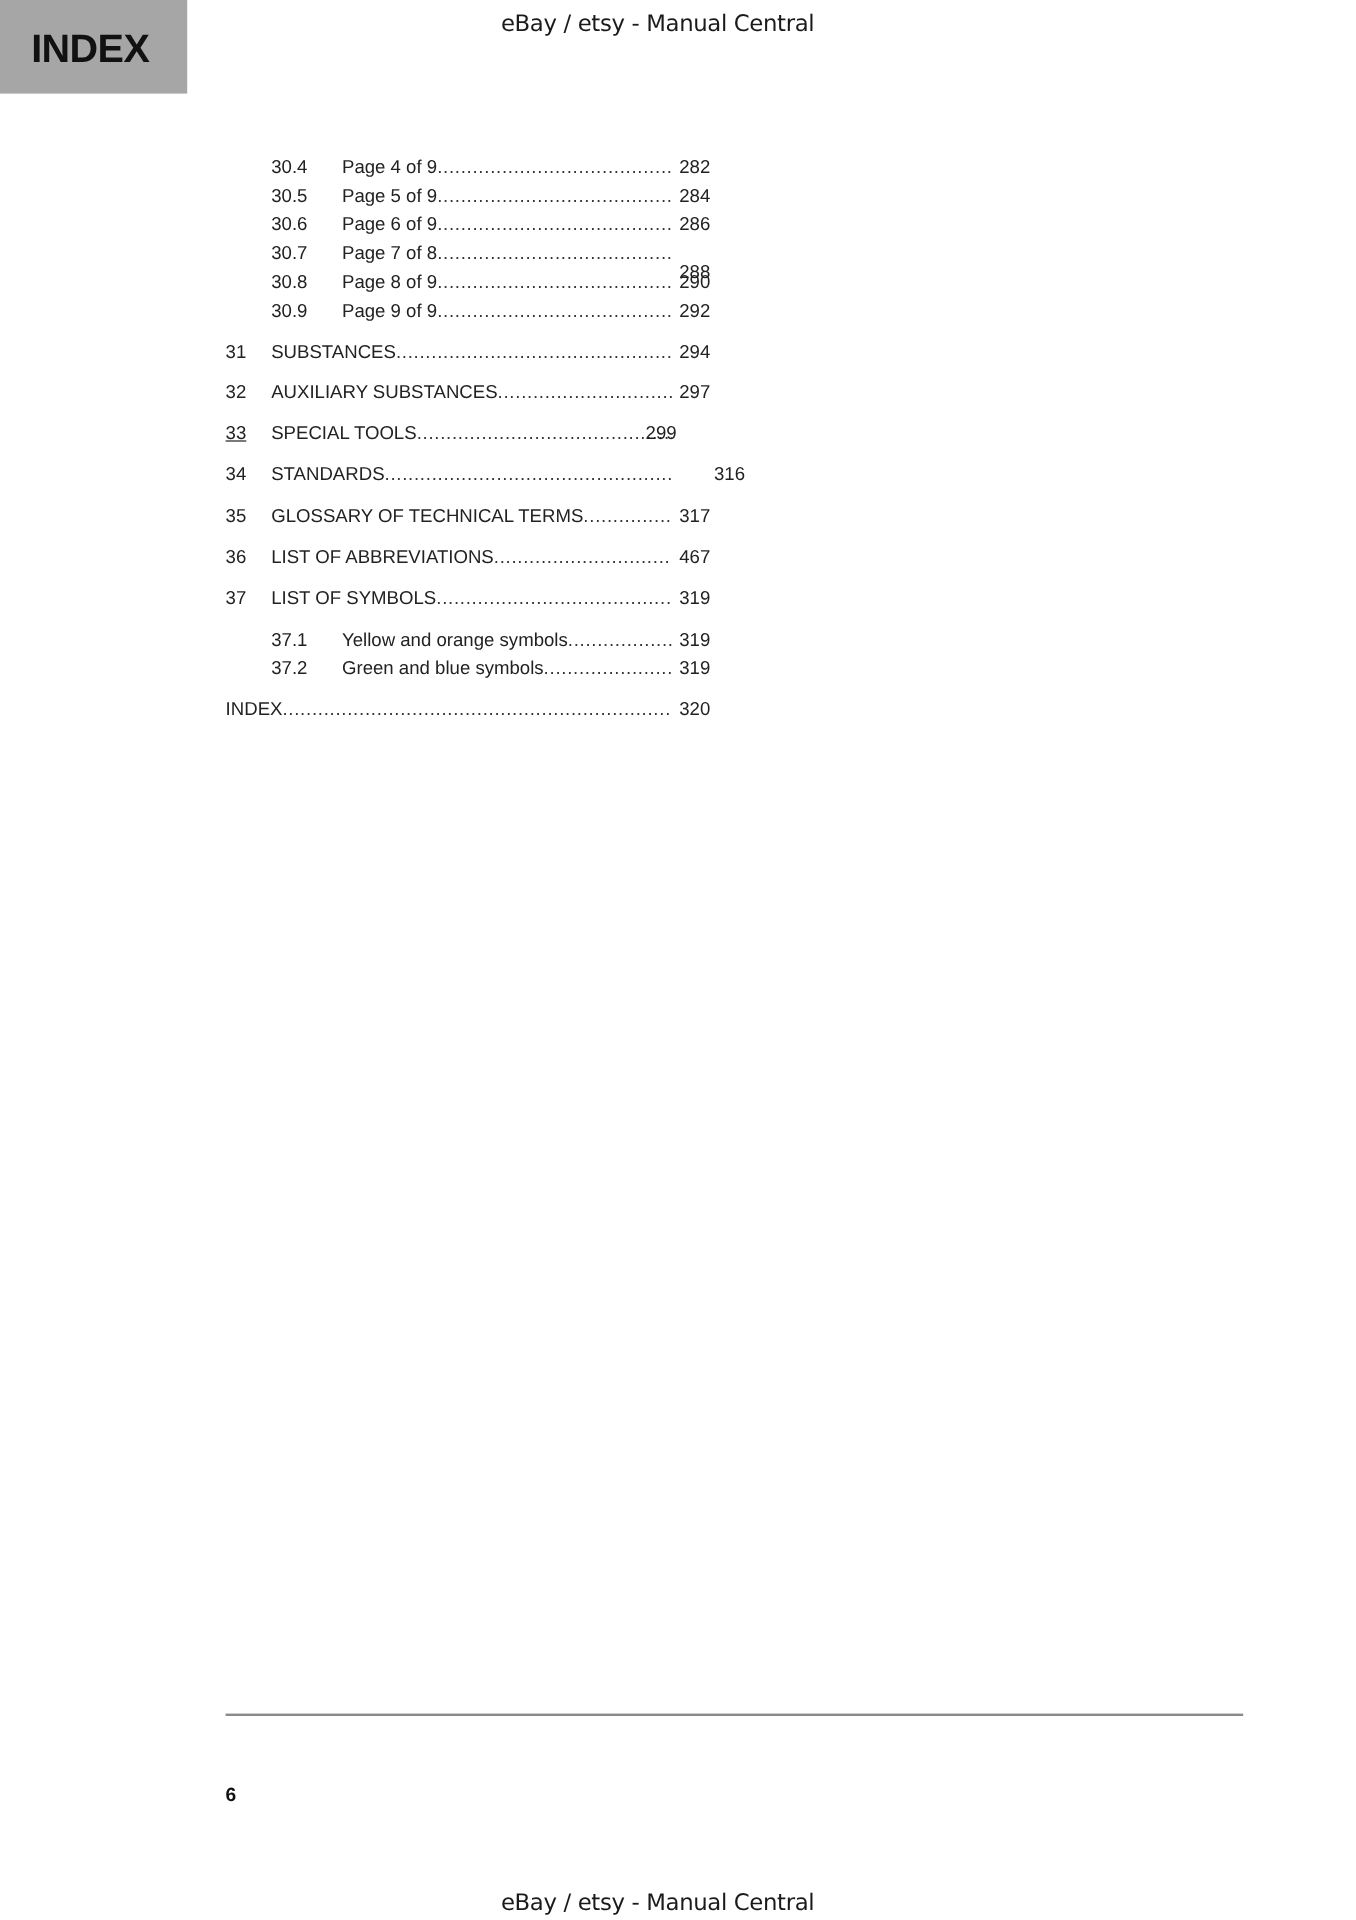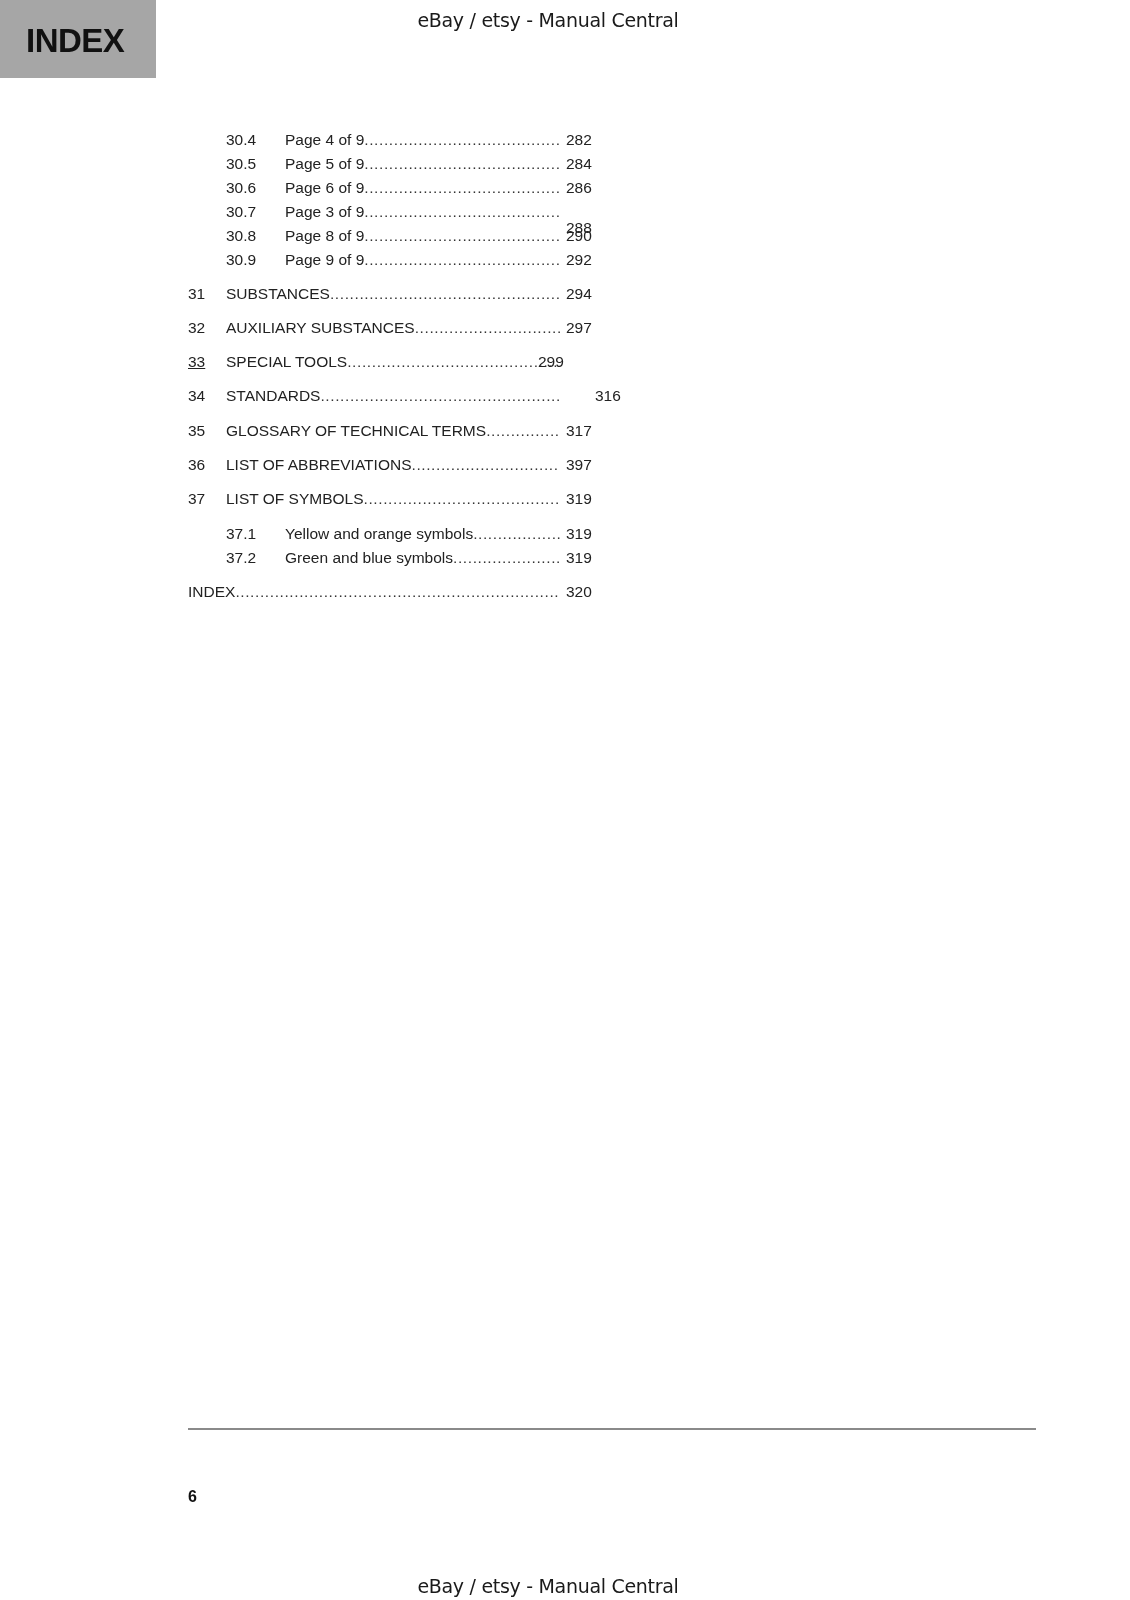--- a/index.html
+++ b/index.html
@@ -54,21 +54,21 @@
       <span class="title" style="left: 285px; width: 275px;"><span>Page 5 of 9</span><span class="dots">........................................................................................................................................................................................................</span></span>
       <span class="page" style="left: 566px;">284</span>
     </div>
     <div class="row" style="top: 178px; left: 0px;">
       <span class="num" style="left: 226px;">30.6</span>
       <span class="title" style="left: 285px; width: 275px;"><span>Page 6 of 9</span><span class="dots">........................................................................................................................................................................................................</span></span>
       <span class="page" style="left: 566px;">286</span>
     </div>
     <div class="row" style="top: 202px; left: 0px;">
       <span class="num" style="left: 226px;">30.7</span>
-      <span class="title" style="left: 285px; width: 275px;"><span>Page 3 of 9</span><span class="dots">........................................................................................................................................................................................................</span></span>
+      <span class="title" style="left: 285px; width: 275px;"><span>Page 7 of 8</span><span class="dots">........................................................................................................................................................................................................</span></span>
       <span class="page" style="left: 566px; margin-top: 16px;">288</span>
     </div>
     <div class="row" style="top: 226px; left: 0px;">
       <span class="num" style="left: 226px;">30.8</span>
       <span class="title" style="left: 285px; width: 275px;"><span>Page 8 of 9</span><span class="dots">........................................................................................................................................................................................................</span></span>
       <span class="page" style="left: 566px;">290</span>
     </div>
     <div class="row" style="top: 250px; left: 0px;">
       <span class="num" style="left: 226px;">30.9</span>
       <span class="title" style="left: 285px; width: 275px;"><span>Page 9 of 9</span><span class="dots">........................................................................................................................................................................................................</span></span>
@@ -95,21 +95,21 @@
       <span class="page" style="left: 566px; margin-left: 29px;">316</span>
     </div>
     <div class="row" style="top: 421px; left: 0px;">
       <span class="num" style="left: 188px;">35</span>
       <span class="title" style="left: 226px; width: 334px;"><span>GLOSSARY OF TECHNICAL TERMS</span><span class="dots">........................................................................................................................................................................................................</span></span>
       <span class="page" style="left: 566px;">317</span>
     </div>
     <div class="row" style="top: 455px; left: 0px;">
       <span class="num" style="left: 188px;">36</span>
       <span class="title" style="left: 226px; width: 334px;"><span>LIST OF ABBREVIATIONS</span><span class="dots">........................................................................................................................................................................................................</span></span>
-      <span class="page" style="left: 566px;">397</span>
+      <span class="page" style="left: 566px;">467</span>
     </div>
     <div class="row" style="top: 489px; left: 0px;">
       <span class="num" style="left: 188px;">37</span>
       <span class="title" style="left: 226px; width: 334px;"><span>LIST OF SYMBOLS</span><span class="dots">........................................................................................................................................................................................................</span></span>
       <span class="page" style="left: 566px;">319</span>
     </div>
     <div class="row" style="top: 524px; left: 0px;">
       <span class="num" style="left: 226px;">37.1</span>
       <span class="title" style="left: 285px; width: 275px;"><span>Yellow and orange symbols</span><span class="dots">........................................................................................................................................................................................................</span></span>
       <span class="page" style="left: 566px;">319</span>

